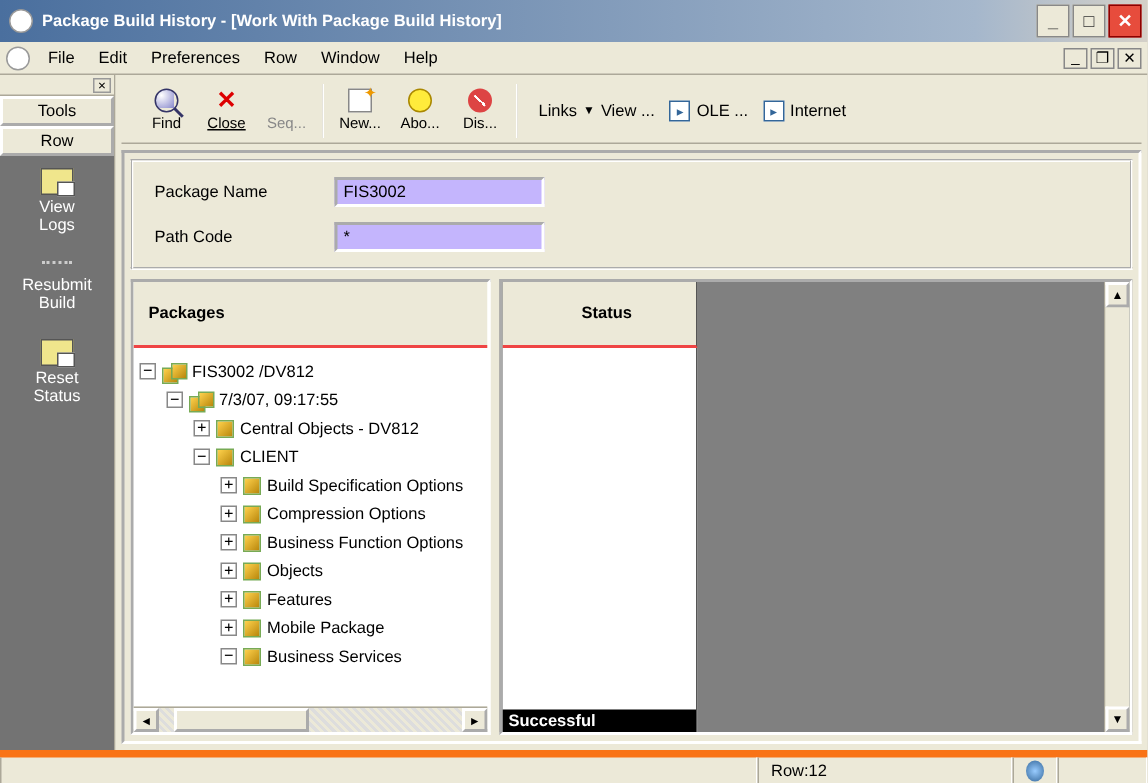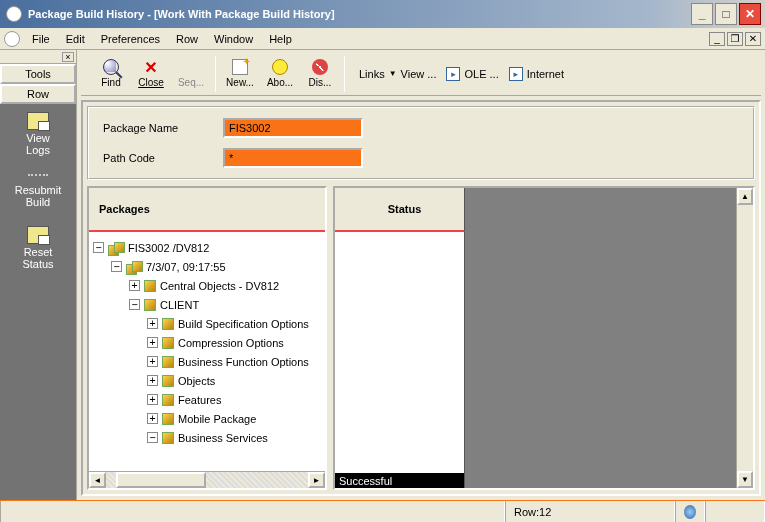--- a/index.html
+++ b/index.html
@@ -9,21 +9,21 @@
   .titlebar .title { color: #fff; font-weight: bold; flex: 1; }
   .winbtns { display: flex; gap: 2px; }
   .winbtn { width: 22px; height: 22px; background: #ece9d8; border: 1px solid #888; display:flex; align-items:center; justify-content:center; font-weight:bold; font-size:12px; color:#333;}
   .winbtn.close { background: #e74c3c; color:#fff; border-color:#8b0000;}
   .menubar { height: 22px; background: #ece9d8; border-bottom: 1px solid #aca899; display:flex; align-items:center; padding-left: 4px; }
   .menubar .icon { width: 16px; height: 16px; background:#fff; border-radius:50%; border:1px solid #999; margin-right:4px; }
   .menubar .menuitem { padding: 0 8px; cursor:default; }
   .menubar .mdi { margin-left:auto; display:flex; gap:2px; padding-right:4px;}
   .menubar .mdi .mbtn { width:16px; height:14px; border:1px solid #888; background:#ece9d8; font-size:10px; display:flex;align-items:center;justify-content:center;}
   .workspace { display:flex; height: calc(100% - 28px - 22px - 22px); }
-  .statusbar { height:22px; border-top:1px solid #f97316; background:#ece9d8; display:flex; align-items:center; }
+  .statusbar { height:22px; border-top:5px solid #f97316; background:#ece9d8; display:flex; align-items:center; }
   .statusbar .cell { border-left:1px solid #aca899; border-right:1px solid #fff; height:100%; display:flex; align-items:center; padding:0 8px;}
   .sidebar { width: 77px; background: #ece9d8; border-right: 1px solid #aca899; display:flex; flex-direction:column; }
   .sidehdr { height:14px; border-bottom:1px solid #aca899; display:flex; justify-content:flex-end; align-items:center; padding-right:2px;}
   .sidehdr .x { width:12px; height:10px; border:1px solid #999; font-size:9px; display:flex; align-items:center; justify-content:center; background:#ece9d8;}
   .sidetab { border:2px outset #fff; background:#ece9d8; text-align:center; padding:2px 0; margin:0;}
   .sidebody { flex:1; background:#737373; display:flex; flex-direction:column; align-items:center; padding-top:8px;}
   .sideitem { color:#fff; text-align:center; margin-bottom:18px; cursor:default;}
   .sideitem .ic { width:22px; height:18px; margin:0 auto 2px; background:#f0e68c; border:1px solid #555; position:relative;}
   .sideitem .ic::after{content:""; position:absolute; right:-2px; bottom:-2px; width:10px; height:8px; background:#fff; border:1px solid #555;}
   .sideitem.sep::before{content:""; display:block; width:20px; height:4px; border-top:2px dotted #ccc; margin:0 auto 4px;}
@@ -41,30 +41,30 @@
   .tbtn.dis .ti::after{content:"";position:absolute;inset:3px;background:linear-gradient(45deg,transparent 45%,#fff 45%,#fff 55%,transparent 55%);border-radius:50%;}
   .tbtn.abo .ti{ background:#ffeb3b; border-radius:50%; border:1px solid #aa8800;}
   .tsep { width:1px; height:36px; background:#aca899; margin:0 4px; border-right:1px solid #fff;}
   .tlinks { display:flex; align-items:center; gap:10px; margin-left:10px;}
   .tlinks .lk { display:flex; align-items:center; gap:4px; cursor:default;}
   .tlinks .tri { font-size:8px;}
   .oleicon{width:14px;height:14px;border:1px solid #369;background:#fff;display:flex;align-items:center;justify-content:center;color:#369;font-size:9px;}
   .content { flex:1; margin:4px; border:2px inset #fff; background:#ece9d8; display:flex; flex-direction:column; padding:4px; gap:6px; overflow:hidden;}
   .form { border:2px groove #fff; padding:10px 14px; display:grid; grid-template-columns: 120px 140px; row-gap:10px; align-items:center;}
   .form label { }
-  .form input { height:20px; border:2px inset #fff; background:#f97316; padding:0 4px; font-size:11px;}
+  .form input { height:20px; border:2px inset #fff; background:#c4b5fd; padding:0 4px; font-size:11px;}
   .panes { flex:1; display:flex; gap:6px; overflow:hidden;}
   .pane { border:2px inset #fff; background:#fff; flex:1; display:flex; flex-direction:column; overflow:hidden; position:relative;}
   .pane.left { flex: 0 0 240px; }
   .pane.right { flex:1; background:#808080;}
   .pane-header { height:44px; background:#ece9d8; border-bottom:2px solid #ef4444; display:flex; align-items:center; font-weight:bold; padding-left:10px;}
   .pane.right .pane-header{ width:130px; background:#ece9d8; justify-content:center; border-right:1px solid #555;}
   .rightbody{ flex:1; position:relative; display:flex;}
   .statuscol{ width:130px; background:#fff; border-right:1px solid #555; position:relative;}
-  .statusrow{ position:absolute; bottom:0; left:0; right:0; height:15px; background:#000; color:#fff; padding-left:4px; display:flex; align-items:center;}
+  .statusrow{ position:absolute; bottom:0; left:0; right:0; height:15px; background:#000; color:#fff; padding-left:4px; display:flex; align-items:center;font-weight:bold;}
   .rightgrey{ flex:1; background:#808080;}
   .vscroll{ width:17px; background:#ece9d8; border-left:1px solid #aca899; position:absolute; right:0; top:0; bottom:0;}
   .vscroll .arr{height:17px; border:2px outset #fff; background:#ece9d8; display:flex;align-items:center;justify-content:center;font-size:8px;}
   .vscroll .track{position:absolute; top:17px; bottom:17px; left:0; right:0; background:#ece9d8;}
   .vscroll .arr.bot{position:absolute; bottom:0; left:0; right:0;}
   .tree { flex:1; overflow:hidden; padding:6px 0 0 4px; position:relative; white-space:nowrap;}
   .node { display:flex; align-items:center; height:19px;}
   .exp { width:11px; height:11px; border:1px solid #888; background:#fff; display:flex; align-items:center; justify-content:center; font-size:10px; line-height:1; margin-right:4px; font-family:monospace;}
   .spacer{ display:inline-block; width:18px;}
   .cube{ width:12px; height:12px; background:linear-gradient(135deg,#ffd24d,#b8860b); border:1px solid #7a5; margin-right:4px;}

